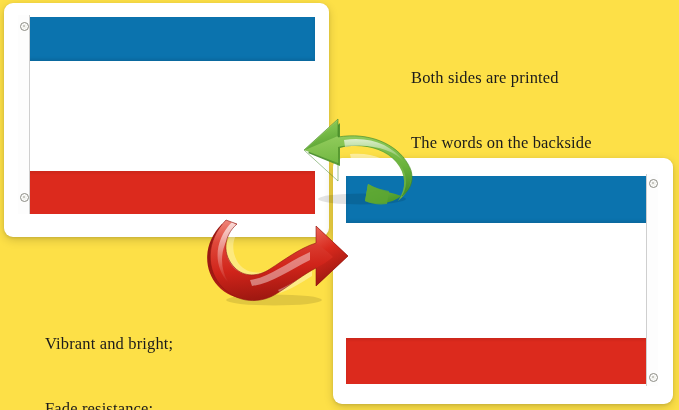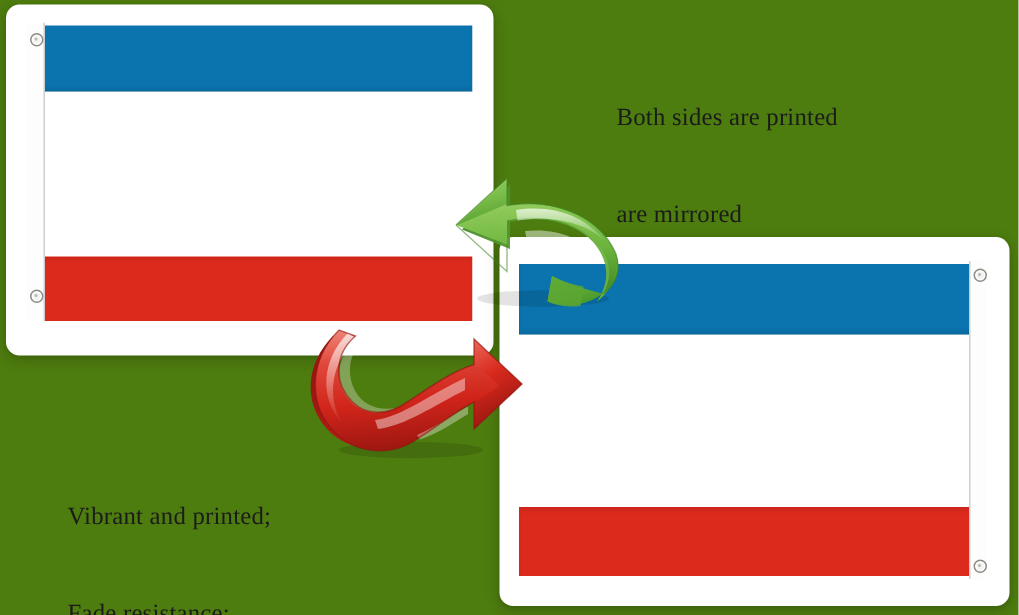--- a/index.html
+++ b/index.html
@@ -5,21 +5,21 @@
 <style>
   html, body {
     margin: 0;
     padding: 0;
     background: #ffffff;
   }
   #stage {
     position: relative;
     width: 679px;
     height: 410px;
-    background: #4d7c0f;
+    background: #fde047;
     overflow: hidden;
     font-family: "Liberation Serif", "DejaVu Serif", serif;
   }
 
   
   .flag-card {
     position: absolute;
     background: #ffffff;
     border-radius: 9px;
     box-shadow: 0 3px 10px rgba(0,0,0,0.17), 0 1px 3px rgba(0,0,0,0.10);
@@ -270,22 +270,22 @@
       <path d="M86 92 C100 86 110 78 120 73 L120 78 C110 84 100 91 88 95 Z" fill="#ffffff" opacity="0.35"></path>
 
       <path d="M34 22 C14 42 13 72 31 90 C46 105 68 106 84 96
                C100 86 112 76 124 70 L124 88 L156 58 L124 28 L124 45
                C108 50 92 62 78 71 C66 79 52 79 43 70 C30 57 31 38 45 26 Z" fill="none" stroke="#8e1511" stroke-width="1" opacity="0.6"></path>
     </svg>
   </div>
 
   <div class="caption caption-top-right">
     <span class="line">Both sides are printed</span>
-    <span class="line">are mirrored</span>
+    <span class="line">The words on the backside</span>
   </div>
 
   <div class="caption caption-bottom-left">
-    <span class="line">Vibrant and printed;</span>
+    <span class="line">Vibrant and bright;</span>
     <span class="line">Fade resistance;</span>
     
   </div>
 
 </div>
 
 </body></html>

